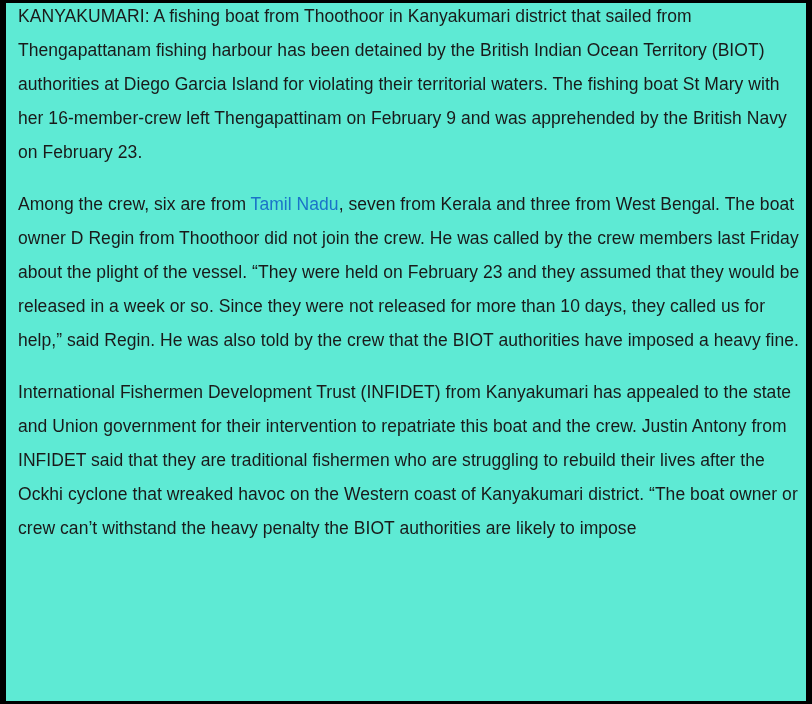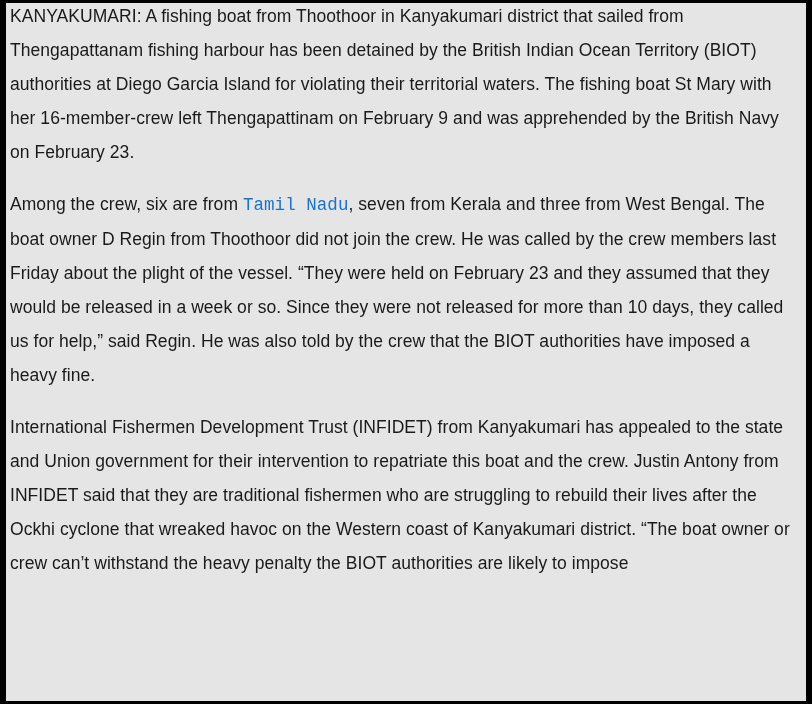--- a/index.html
+++ b/index.html
@@ -10,45 +10,44 @@
   body {
     width: 812px;
     height: 704px;
     overflow: hidden;
     font-family: "Liberation Sans", sans-serif;
   }
   #article-frame {
     box-sizing: border-box;
     width: 812px;
     height: 704px;
-    background: #e5e5e5;
+    background: #5eead4;
     border-left: 6px solid #000000;
     border-right: 6px solid #000000;
     border-top: 3px solid #000000;
     border-bottom: 3px solid #000000;
-    padding: 0 6px 0 4px;
+    padding: 0 6px 0 12px;
     overflow: hidden;
   }
   .article-body {
     color: #1a1a1a;
     font-size: 17.5px;
     line-height: 34px;
     letter-spacing: 0.05px;
   }
   .para {
     margin: 0 0 18px 0;
     white-space: normal;
   }
   .para:first-child {
     margin-top: -4px;
   }
   a.inline-link {
     color: #1a73c8;
     text-decoration: none;
-    font-family: Liberation Mono, monospace;
   }
 </style>
 </head>
 <body>
 
 <div id="article-frame">
   <div class="article-body">
     <p class="para">
       <span>KANYAKUMARI: A fishing boat from Thoothoor in Kanyakumari district that sailed from Thengapattanam fishing harbour has been detained by the British Indian Ocean Territory (BIOT) authorities at Diego Garcia Island for violating their territorial waters. The fishing boat St Mary with her 16-member-crew left Thengapattinam on February 9 and was apprehended by the British Navy on February 23.</span>
     </p>

